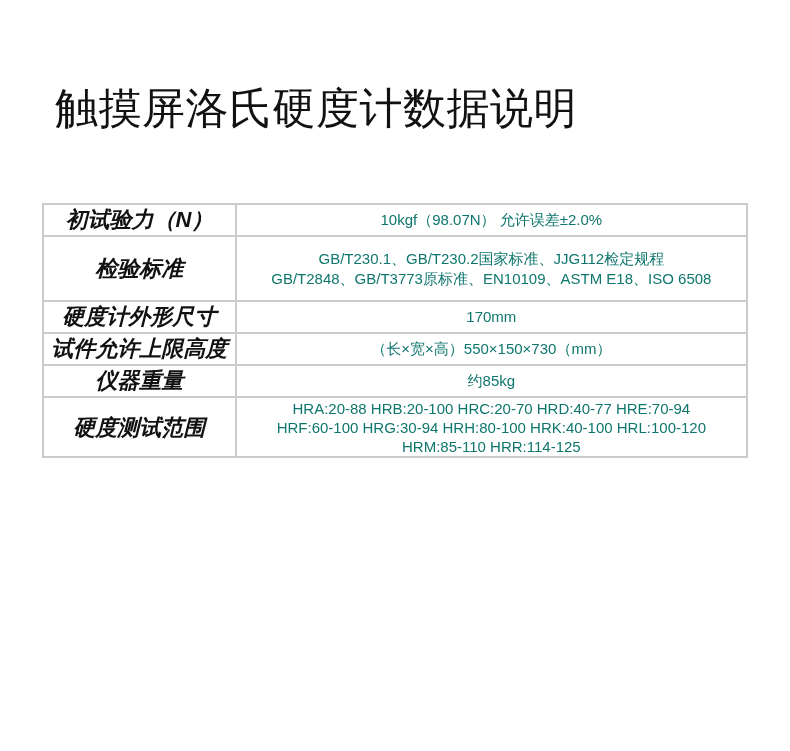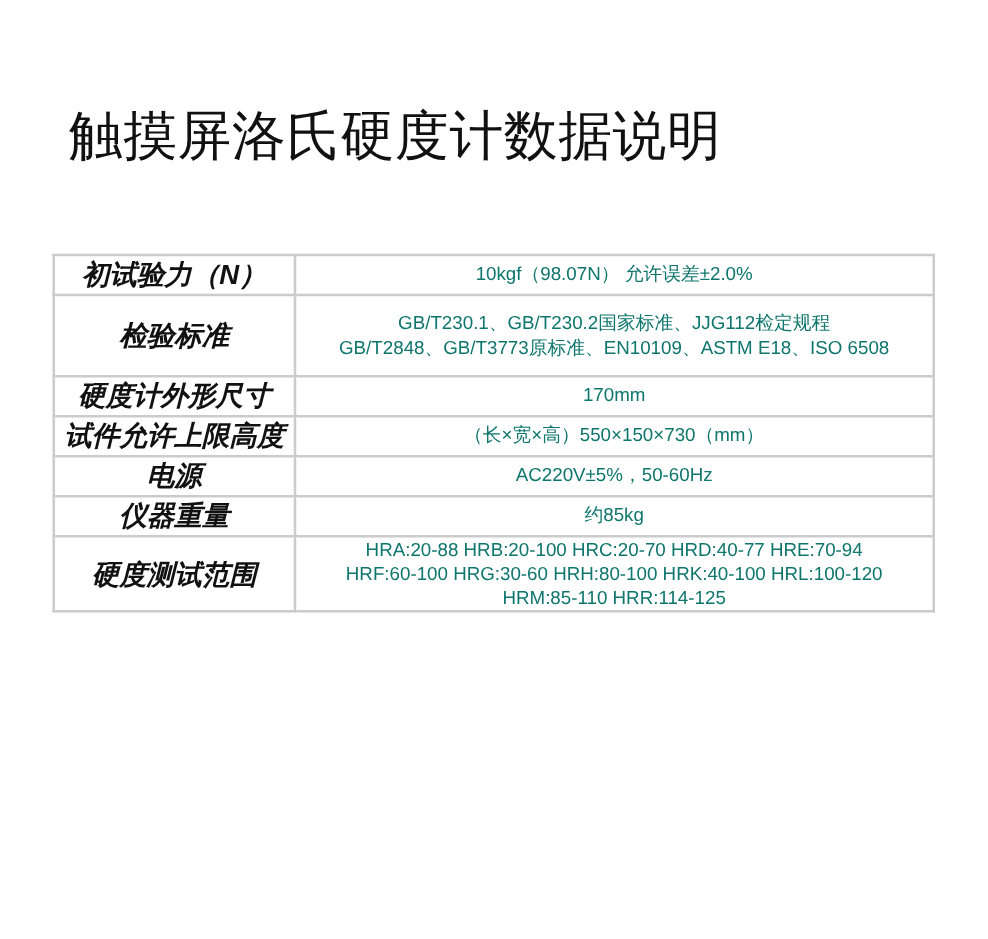--- a/index.html
+++ b/index.html
@@ -83,29 +83,25 @@
       </tr>
       <tr class="r-std">
         <td class="spec-label">硬度计外形尺寸</td>
         <td class="spec-value">170mm</td>
       </tr>
       <tr class="r-std">
         <td class="spec-label">试件允许上限高度</td>
         <td class="spec-value">（长×宽×高）550×150×730（mm）</td>
       </tr>
       <tr class="r-std">
-        <td class="spec-label">电源</td>
-        <td class="spec-value">AC220V±5%，50-60Hz</td>
-      </tr>
-      <tr class="r-std">
         <td class="spec-label">仪器重量</td>
         <td class="spec-value">约85kg</td>
       </tr>
       <tr class="r-three">
         <td class="spec-label">硬度测试范围</td>
         <td class="spec-value">HRA:20-88 HRB:20-100 HRC:20-70 HRD:40-77 HRE:70-94
-HRF:60-100 HRG:30-60 HRH:80-100  HRK:40-100  HRL:100-120
+HRF:60-100 HRG:30-94 HRH:80-100  HRK:40-100  HRL:100-120
 HRM:85-110 HRR:114-125</td>
       </tr>
     </tbody>
   </table>
 
 </div>
 
 </body></html>

